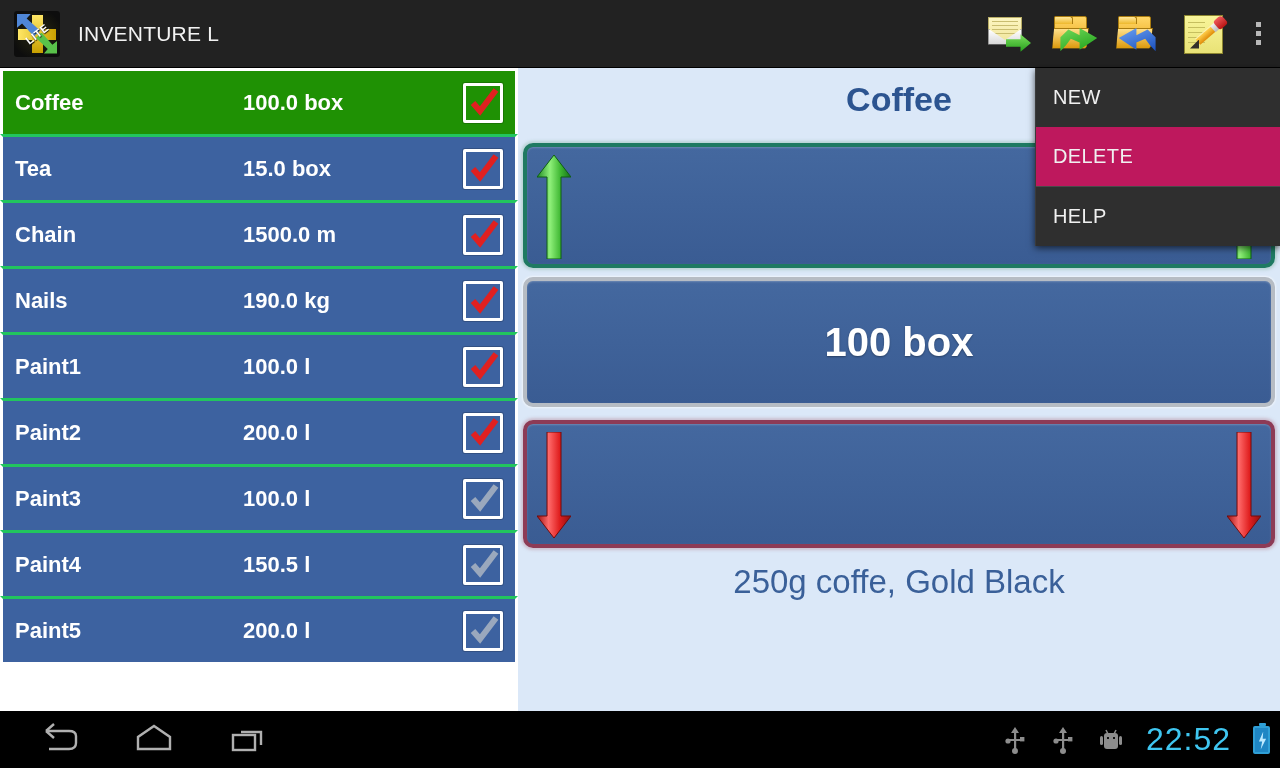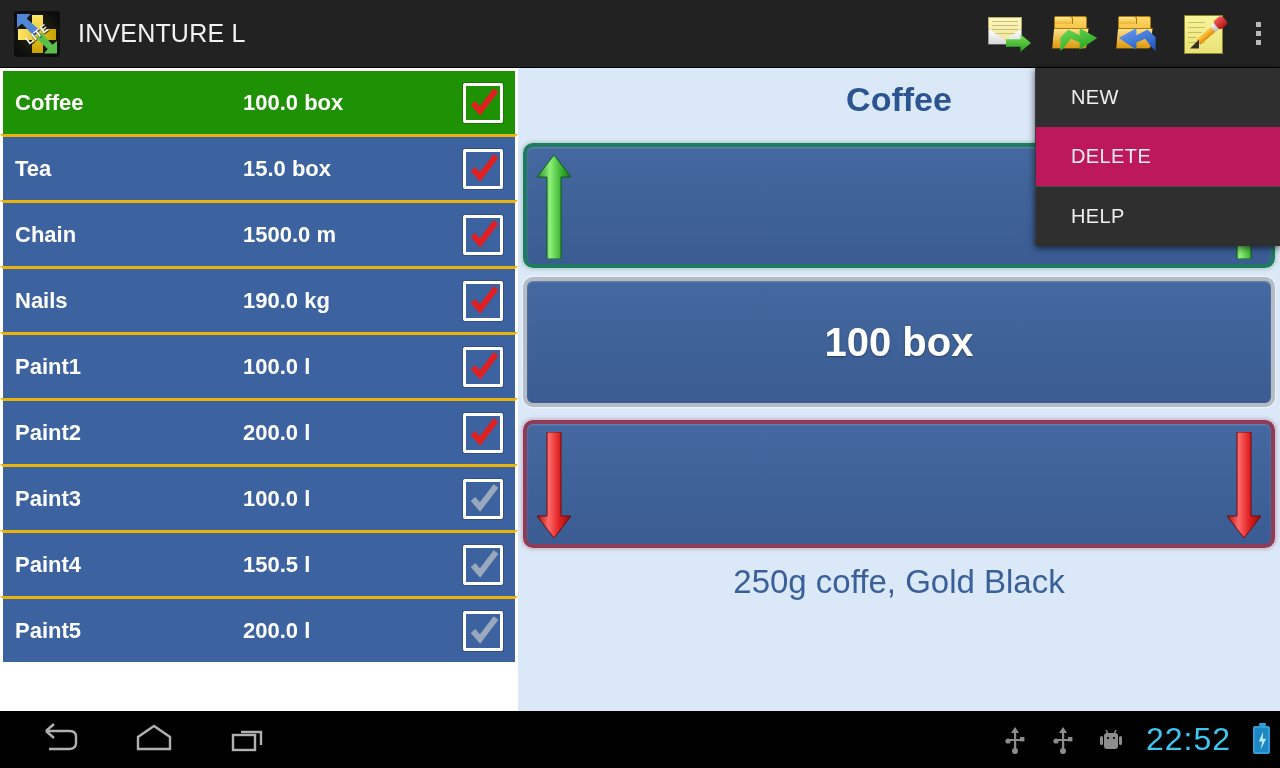--- a/index.html
+++ b/index.html
@@ -36,21 +36,21 @@
     position:absolute; right:3px; bottom:3px; width:21px; height:21px;
     background:#59c14a; clip-path:polygon(100% 100%,100% 40%,78% 58%,26% 0,0 26%,56% 78%,38% 100%);
   }
   .app-icon .lite{
     position:absolute; left:0; top:0; width:46px; height:46px;
     display:flex; align-items:center; justify-content:center;
     color:#ffffff; font-size:11px; font-weight:bold; letter-spacing:.5px;
     transform:rotate(-38deg); text-shadow:0 1px 1px #000;
   }
   .app-title{
-    color:#f2f2f2; font-size:25px; font-weight:500; margin-left:18px;
+    color:#f2f2f2; font-size:21px; font-weight:500; margin-left:18px;
     letter-spacing:.2px; white-space:nowrap;
   }
   .ab-spacer{ flex:1 1 auto; }
   .ab-actions{ display:flex; align-items:center; height:68px; }
   .ab-btn{
     width:64px; height:68px; display:flex; align-items:center; justify-content:center;
     position:relative;
   }
   .ico{ position:relative; width:48px; height:44px; }
 
@@ -108,21 +108,21 @@
 
   
   .list{
     position:absolute; left:0; top:68px; width:518px; height:643px;
     background:#ffffff; overflow:hidden;
   }
   .row{
     position:relative; height:66px; margin:0 0 0 0;
     display:flex; align-items:center;
     background:#3d62a0;
-    border-top:3px solid #eab308;
+    border-top:3px solid #22c55e;
     border-left:3px solid #ffffff;
     border-right:3px solid #ffffff;
   }
   .row:first-child{ border-top:3px solid #ffffff; }
   .row.sel{ background:#1f9104; }
   .row-name{
     color:#ffffff; font-size:22px; font-weight:bold; margin-left:12px;
     width:228px; white-space:nowrap; overflow:hidden;
   }
   .row-qty{
@@ -175,21 +175,21 @@
 
   
   .menu{
     position:absolute; right:0px; top:68px; width:245px;
     background:#2f2f2f; z-index:40;
     box-shadow:0 2px 7px rgba(0,0,0,.65);
     border-left:1px solid #3b3b3b;
   }
   .menu-item{
     height:59px; display:flex; align-items:center;
-    padding-left:35px; color:#f0f0f0; font-size:20px; letter-spacing:.4px;
+    padding-left:17px; color:#f0f0f0; font-size:20px; letter-spacing:.4px;
   }
   .menu-item.active{ background:#be185d; }
   .menu-sep{ height:1px; background:#4a4a4a; margin:0 0px; }
 
   
   .navbar{
     position:absolute; left:4px; bottom:0; width:1280px; height:57px;
     background:#000000; display:flex; align-items:center;
   }
   .nav-left{ display:flex; align-items:center; gap:52px; margin-left:32px; }

